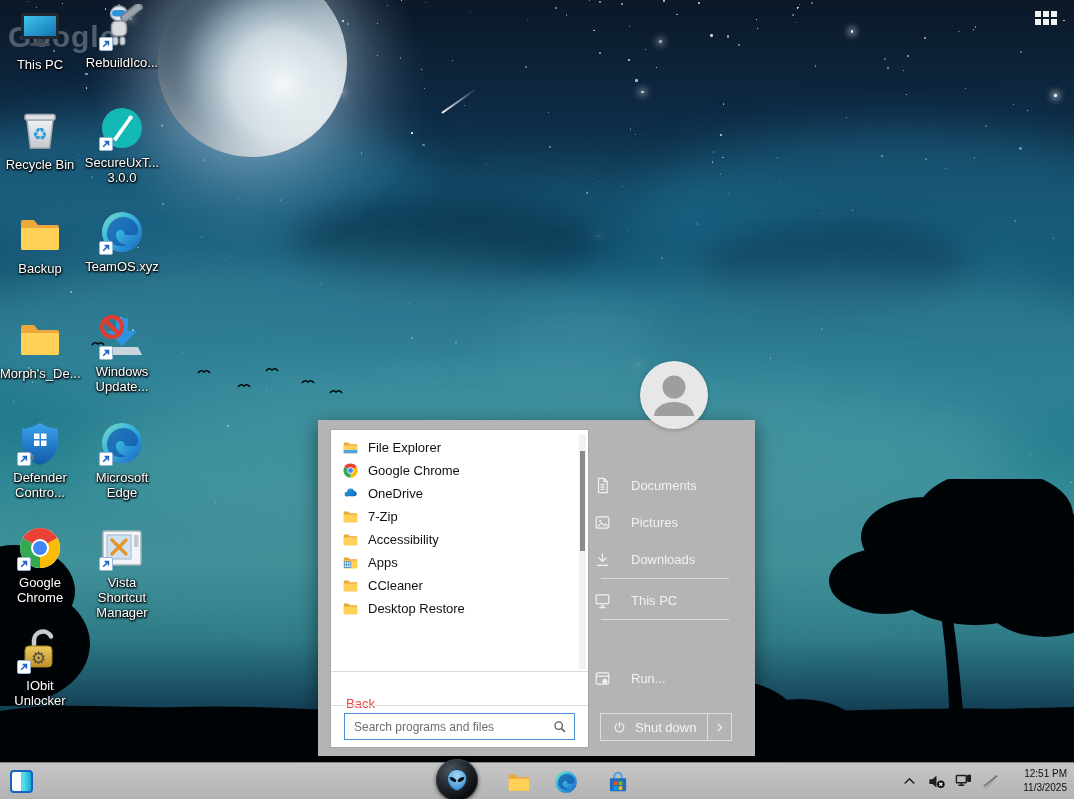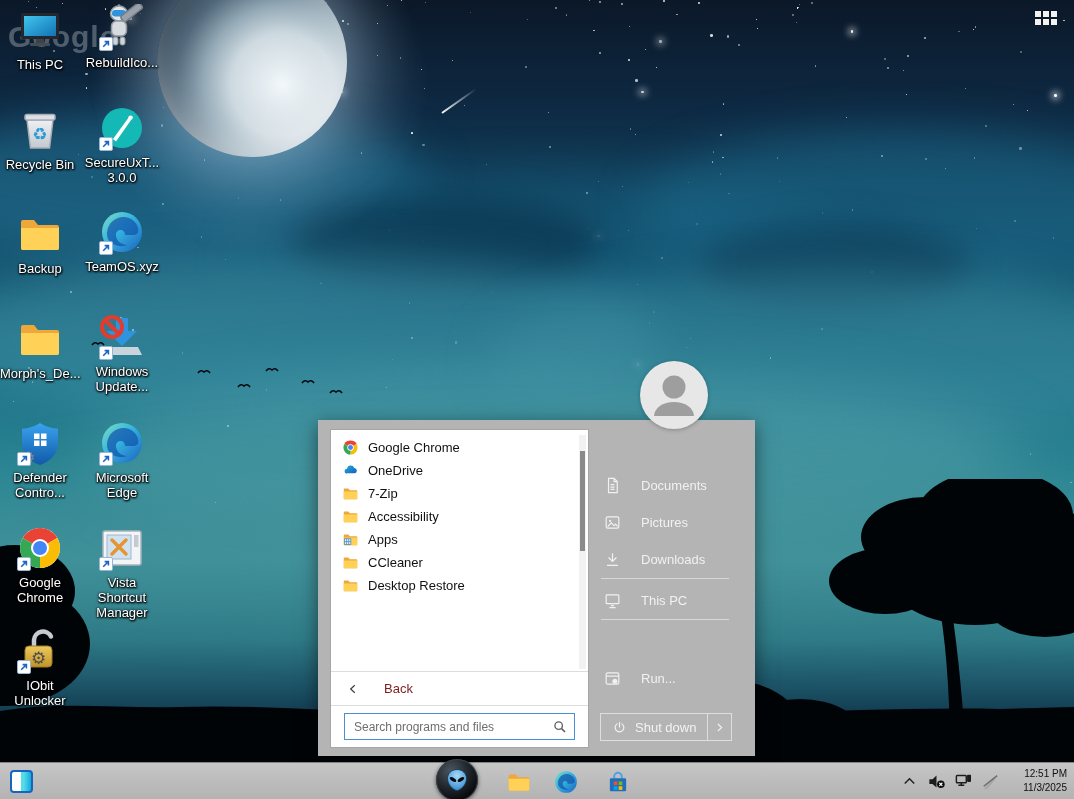--- a/index.html
+++ b/index.html
@@ -54,35 +54,35 @@
     box-shadow:0 5px 18px rgba(0,0,0,.5);}
   .menu-left{position:absolute;left:12px;top:9px;width:259px;height:319px;background:#fff;
     border:1px solid #a6a6a6;box-sizing:border-box;display:flex;flex-direction:column;}
   .prog-list{position:relative;height:241px;padding-top:6px;box-sizing:border-box;}
   .prog-item{display:flex;align-items:center;height:23px;padding-left:11px;gap:9px;
     font-size:13px;color:#111;cursor:pointer;}
   .pic{width:17px;height:17px;flex:0 0 17px;}
   .list-scrollbar{position:absolute;right:2px;top:5px;bottom:2px;width:7px;background:#f2f2f2;}
   .list-scrollbar .thumb{position:absolute;left:1px;width:5px;top:16px;height:100px;background:#8a8a8a;cursor:pointer;}
   .msep{height:1px;background:#dcdcdc;margin:0;}
-  .back-row{display:flex;align-items:center;height:33px;padding-left:15px;gap:24px;
-    font-size:13px;color:#7f1d1d;cursor:pointer;}
+  .back-row{display:flex;height:33px;padding-left:15px;gap:24px;
+    font-size:13px;color:#ef4444;cursor:pointer;flex-direction:column;}
   .back-row svg{width:14px;height:14px;}
   .search-row{flex:1;display:flex;align-items:center;padding:0 13px;}
   .search-box{position:relative;flex:1;height:27px;border:1px solid #4a8fd4;background:#fff;box-sizing:border-box;}
   .search-box input{position:absolute;inset:0;border:none;outline:none;width:100%;height:100%;
     padding:0 28px 0 9px;font-size:12px;font-family:"Liberation Sans",sans-serif;color:#222;box-sizing:border-box;}
   .search-box input::placeholder{color:#6e6e6e;}
   .search-box .sic{position:absolute;right:6px;top:5px;width:16px;height:16px;cursor:pointer;}
 
   .menu-right{position:absolute;left:272px;top:0;width:165px;height:336px;}
   .avatar{position:absolute;left:50px;top:-59px;width:68px;height:68px;border-radius:50%;
     background:#e7e7e7;box-shadow:0 1px 4px rgba(0,0,0,.25);cursor:pointer;}
   .mr-item{position:absolute;left:0;width:160px;height:26px;display:flex;align-items:center;
-    padding-left:13px;gap:19px;font-size:13px;color:#f1f1f1;cursor:pointer;box-sizing:border-box;}
+    padding-left:3px;gap:19px;font-size:13px;color:#f1f1f1;cursor:pointer;box-sizing:border-box;}
   .mr-item svg{width:19px;height:19px;flex:0 0 19px;}
   .mr-div{position:absolute;left:11px;width:128px;height:1px;background:rgba(245,245,245,.55);}
   .shutdown{position:absolute;left:10px;top:293px;height:26px;display:flex;align-items:stretch;
     border:1px solid #dedede;}
   .shutdown .main{display:flex;align-items:center;gap:8px;padding:0 11px;font-size:13px;
     color:#f3f3f3;cursor:pointer;}
   .shutdown .main svg{width:15px;height:15px;}
   .shutdown .arrow{display:flex;align-items:center;justify-content:center;width:23px;
     border-left:1px solid #dedede;cursor:pointer;}
   .shutdown .arrow svg{width:13px;height:13px;}
@@ -690,20 +690,26 @@
         </span>
       </div>
     <div class="dlabel"><span>IObit</span><br><span>Unlocker</span></div>
   </div>
 
   <div class="start-menu">
     <div class="menu-left">
       <div class="prog-list">
         <div class="prog-item">
             <svg class="pic">
+              <use href="#sym-fe"></use>
+            </svg>
+            <span>File Explorer</span>
+          </div>
+        <div class="prog-item">
+            <svg class="pic">
               <use href="#sym-chrome"></use>
             </svg>
             <span>Google Chrome</span>
           </div>
         <div class="prog-item">
             <svg class="pic">
               <use href="#sym-onedrive"></use>
             </svg>
             <span>OneDrive</span>
           </div>

